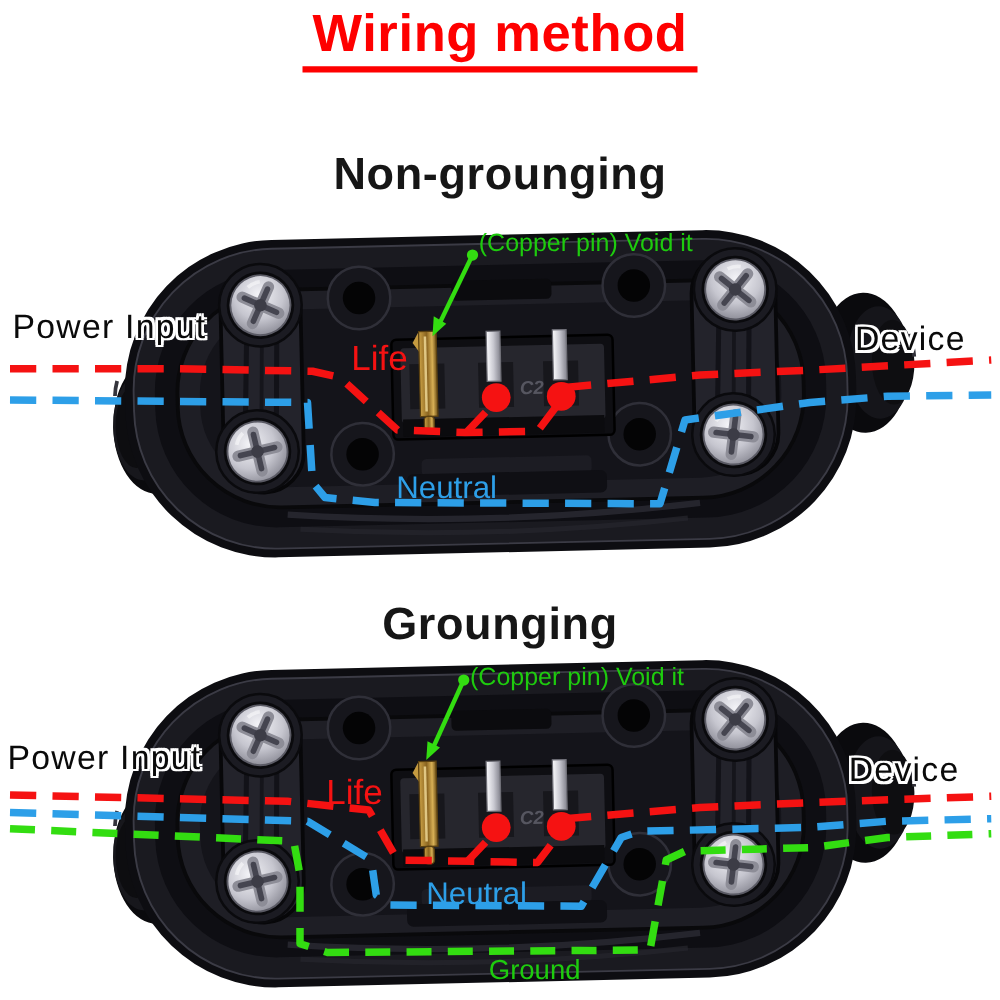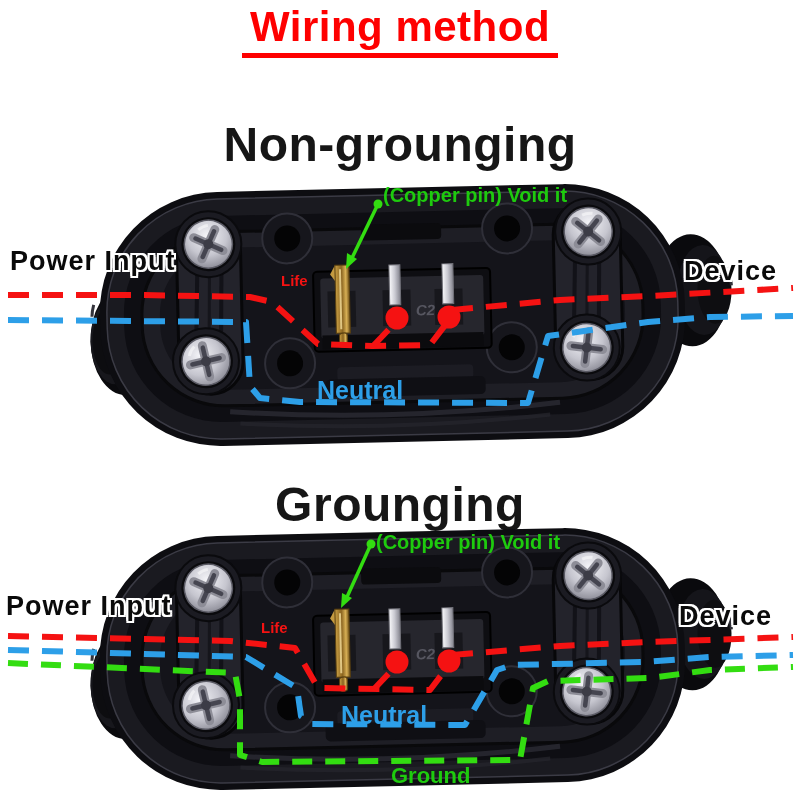--- a/index.html
+++ b/index.html
@@ -13,47 +13,47 @@
   .title-wrap { position:absolute; top:2px; left:0; width:800px; text-align:center; }
   .title {
     display:inline-block;
     color:var(--title_red,#fe0000);
     font-size:42px; font-weight:bold; line-height:1.2;
     border-bottom:5px solid var(--title_red,#fe0000);
     padding:0 8px 1px 8px; letter-spacing:0.5px;
   }
   .heading {
     position:absolute; left:0; width:800px; text-align:center;
-    font-size:48px; font-weight:bold; line-height:1.1;
+    font-size:36px; font-weight:bold; line-height:1.1;
     color:var(--heading_black,#161616); letter-spacing:0.5px;
   }
   #heading-1 { top:119px; }
   #heading-2 { top:479px; }
 
   
   .scene { position:absolute; top:0; left:0; }
 
   .wire { fill:none; stroke-width:6; stroke-linejoin:round; }
   .wire.red   { stroke:var(--wire_red,#f51212);  stroke-dasharray:21 13; }
   .wire.blue  { stroke:var(--wire_blue,#2d9fe8); stroke-dasharray:21 13; }
   .wire.green { stroke:var(--wire_green,#33dd11);stroke-dasharray:20 13; }
   .dot        { fill:var(--wire_red,#f51212); }
   .arrow-line { stroke:var(--wire_green,#28d40e); stroke-width:3.5; fill:none; }
   .arrow-head { fill:var(--wire_green,#28d40e); }
   .arrow-dot  { fill:var(--wire_green,#28d40e); }
 
   
-  .lbl { position:absolute; font-weight:bold; white-space:nowrap; line-height:1; }
+  .lbl { position:absolute; font-weight:normal; white-space:nowrap; line-height:1; }
   .lbl.outline {
     color:#0a0a0a; font-size:27px; letter-spacing:1px;
     text-shadow:-2px -2px 0 #fff, 2px -2px 0 #fff, -2px 2px 0 #fff, 2px 2px 0 #fff,
                 -2px 0 0 #fff, 2px 0 0 #fff, 0 -2px 0 #fff, 0 2px 0 #fff;
     text-align:center;
   }
-  .lbl.red   { color:var(--label_red,#f51212);  font-size:15px; }
+  .lbl.red   { color:var(--label_red,#f51212);  font-size:28px; }
   .lbl.blue  { color:var(--label_blue,#2d9fe8); font-size:25px; }
   .lbl.green { color:var(--label_green,#1ecb0e);font-size:22px; }
   .lbl.note  { color:var(--label_green,#1ecb0e);font-size:20px; }
 </style>
 </head>
 <body>
 
 <div class="title-wrap">
   <span class="title">Wiring method</span>
 </div>

